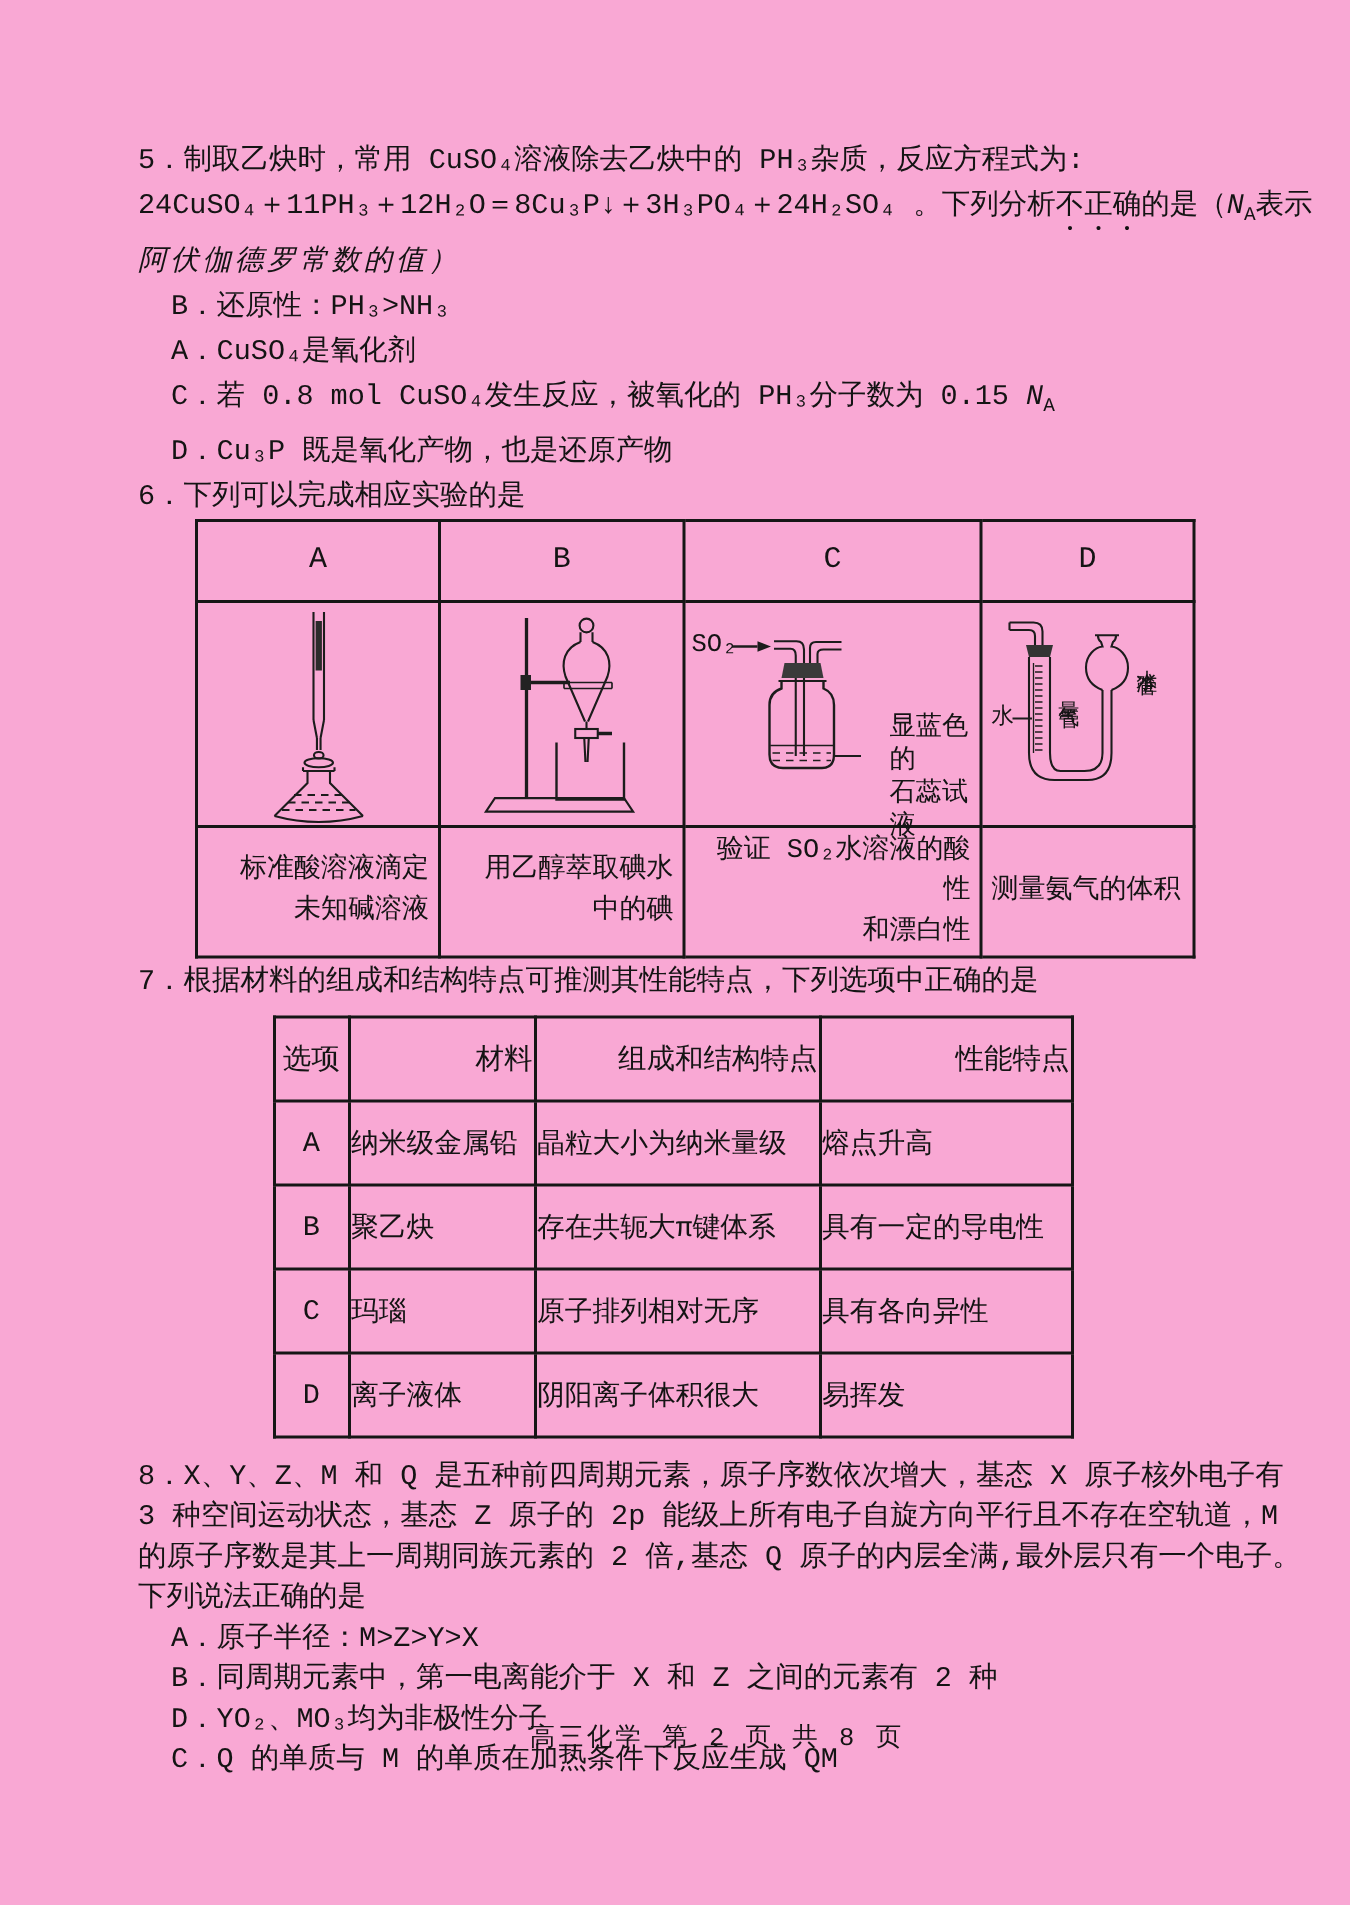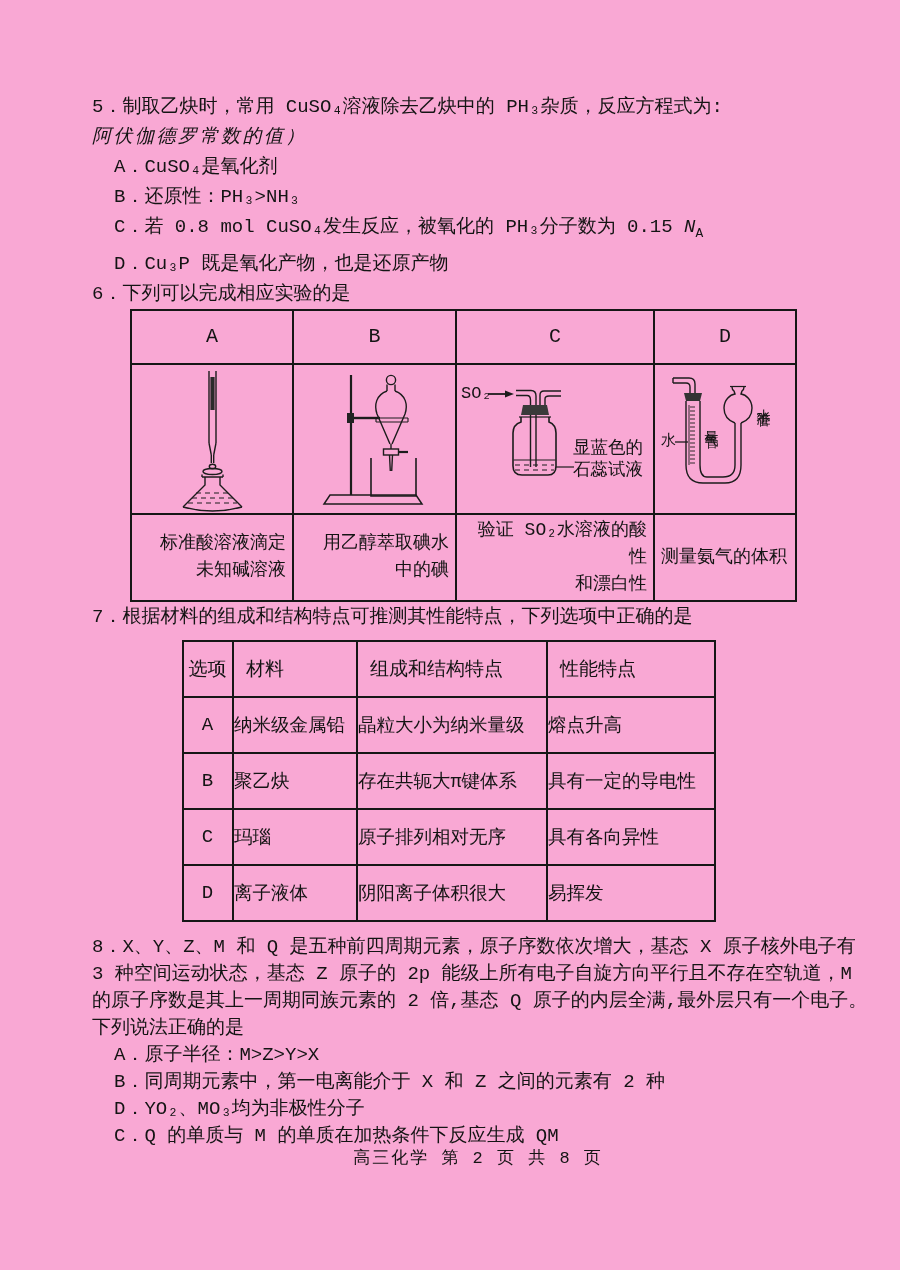--- a/index.html
+++ b/index.html
@@ -30,39 +30,40 @@
                white-space:pre-line; vertical-align:middle; text-align:right; }
   .t6 td.cap.center { text-align:center; padding-left:4px;margin-left:28px; }
   .diag { position:relative; width:100%; height:148px; }
   .diag svg { position:absolute; left:0; top:0; }
   .dlabel { position:absolute; font-size:17px; line-height:20px; white-space:pre-line; }
   .vlabel { position:absolute; writing-mode:vertical-rl; text-orientation:upright;
             font-size:14px; letter-spacing:2px; line-height:14px; }
 
   
   .t7 { margin:8px 0 0 90px; }
-  .t7 th { height:52px; font-size:19px; text-align:left; padding-left:12px; white-space:nowrap; }
+  .t7 th { height:52px; font-size:19px; text-align:right; padding-left:12px; white-space:nowrap; }
   .t7 th.c0 { text-align:center; padding-left:0; }
   .t7 td { height:52px; font-size:18.5px; text-align:left; padding-left:0; white-space:nowrap; }
   .t7 td.c0 { text-align:center; padding-left:0; font-size:19px; }
 
   .q8 p.line { line-height:27px; }
   .footer { position:absolute; top:1146px; left:0; width:100%;
             text-align:center; font-size:17px; letter-spacing:2px;padding-left:28px; }
 </style>
 </head>
 <body>
 
 <div class="page">
   <div class="content">
 
     <p class="line">5．制取乙炔时，常用 CuSO₄溶液除去乙炔中的 PH₃杂质，反应方程式为:</p>
+    <p class="line"><span>24CuSO₄＋11PH₃＋12H₂O＝8Cu₃P↓＋3H₃PO₄＋24H₂SO₄ 。下列分析</span><span class="em-dots">不正确</span><span>的是（</span><i class="nsym">N</i><sub>A</sub><span>表示</span></p>
     <p class="line kaiti">阿伏伽德罗常数的值）</p>
+    <p class="line opt">B．还原性：PH₃&gt;NH₃</p>
     <p class="line opt">A．CuSO₄是氧化剂</p>
-    <p class="line opt">B．还原性：PH₃&gt;NH₃</p>
     <p class="line opt"><span>C．若 0.8 mol CuSO₄发生反应，被氧化的 PH₃分子数为 0.15 </span><i class="nsym">N</i><sub>A</sub></p>
     <p class="line opt">D．Cu₃P 既是氧化产物，也是还原产物</p>
 
     <p class="line">6．下列可以完成相应实验的是</p>
 
     <table class="t6">
       <colgroup>
           <col style="width:162px">
           <col style="width:163px">
           <col style="width:198px">
@@ -126,21 +127,21 @@
                 <path d="M88,42 V34 Q88,31 92,31 H104"></path>
                 <polygon points="66,40 90,40 92,50 64,50" fill="#3a3a3a" stroke="none"></polygon>
                 <path d="M62,52 H94" stroke-width="1.2"></path>
                 <path d="M64,52 V57 C58,59 56,63 56,68 V101 C56,107 59,110 65,110 H91 C96,110 99,107 99,101 V68 C99,63 97,59 92,57 V52" stroke-width="1.6"></path>
                 <path d="M56.5,95 H98.5" stroke-width="1"></path>
                 <path d="M58,100 H97 M58,105 H97" stroke-dasharray="5,4" stroke-width="1.1"></path>
                 <path d="M99,102 H117" stroke-width="1.2"></path>
               </g>
             </svg>
             <span class="dlabel" style="left:4px; top:19px; font-size:17px;">SO₂</span>
-            <span class="dlabel" style="left:116px; top:72px; font-size:17.5px; line-height:22px;">显蓝色的
+            <span class="dlabel" style="left:136px; top:72px; font-size:17.5px; line-height:22px;">显蓝色的
 石蕊试液</span>
           </div>
         </td>
         <td class="diag-cell">
           <div class="diag">
             <svg width="142" height="148" viewBox="0 0 142 148">
               <g stroke="#1c1c1c" fill="none" stroke-width="1.4">
                 <path d="M18,13 H34 Q40,13 40,19 V28"></path>
                 <path d="M18,18 H31 Q35,18 35,22 V28"></path>
                 <path d="M18,13 V18"></path>

